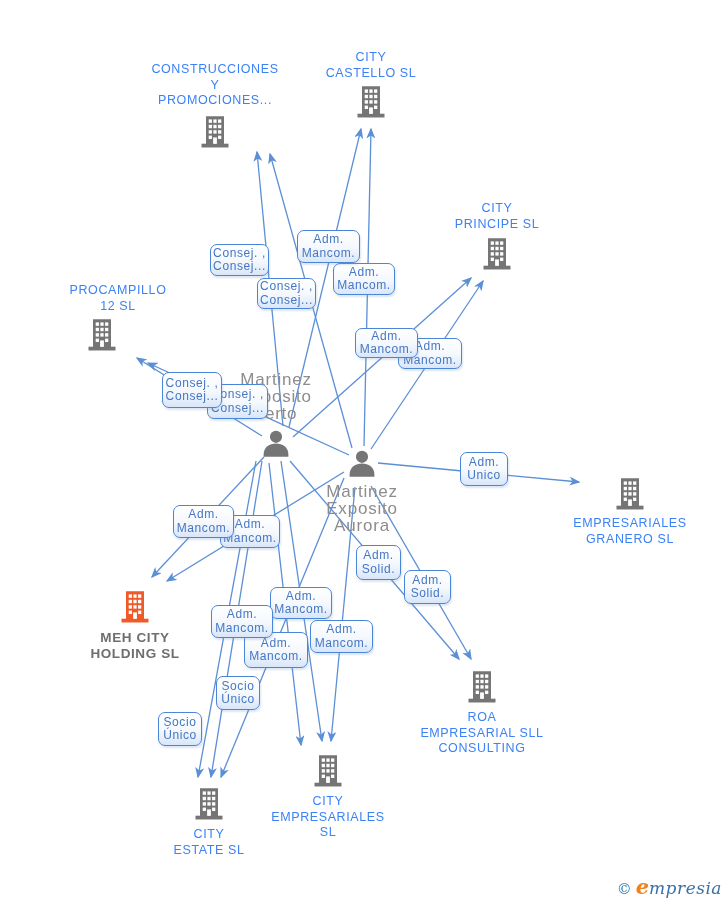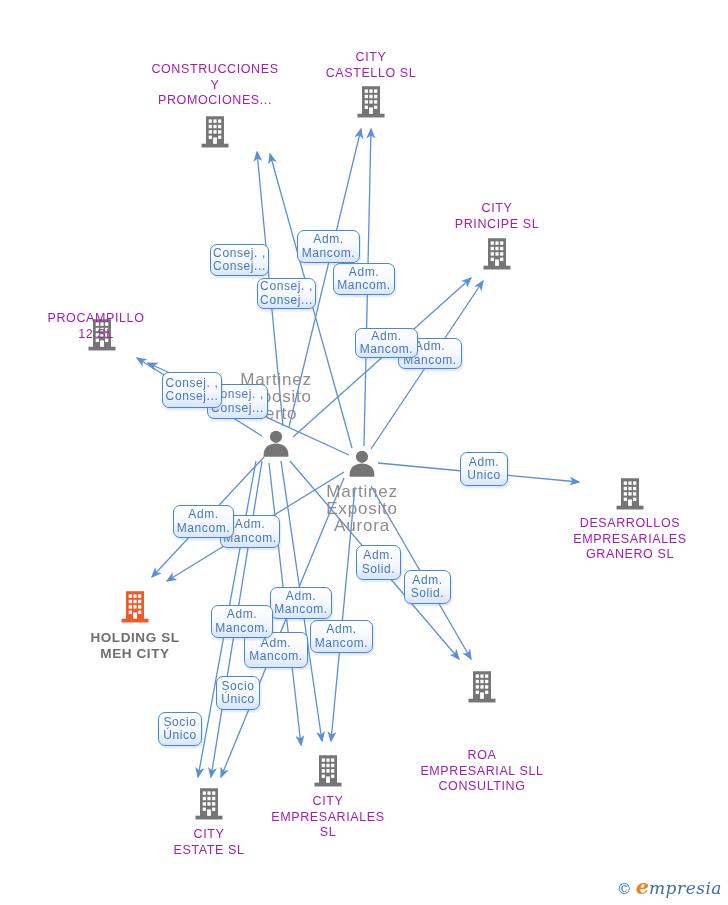--- a/index.html
+++ b/index.html
@@ -3,21 +3,21 @@
 <meta charset="utf-8">
 <style>
   html,body{margin:0;padding:0;background:#ffffff;}
   #stage{
     position:relative;width:728px;height:905px;background:#ffffff;overflow:hidden;
     font-family:"Liberation Sans","DejaVu Sans",sans-serif;
   }
   #edge-layer{position:absolute;left:0;top:0;width:728px;height:905px;}
   .company-label{
     position:absolute;width:190px;text-align:center;
-    font-size:12.5px;line-height:15.5px;letter-spacing:0.6px;color:#a21caf;
+    font-size:12.5px;line-height:15.5px;letter-spacing:0.6px;color:#3b82f6;
   }
   .company-label.highlight{font-weight:bold;color:#6e6e6e;font-size:13.5px;line-height:16px;}
   .person-label{
     position:absolute;width:150px;text-align:center;
     font-size:17px;line-height:17px;letter-spacing:0.8px;color:#8d8d8d;
   }
   .node-icon{position:absolute;}
   .edge-label{
     position:absolute;box-sizing:border-box;
     border:1.4px solid #4a86d8;border-radius:7px;
@@ -152,21 +152,21 @@
             <rect x="18.2" y="12" width="3.6" height="3.8"></rect>
             <rect x="23.4" y="12" width="3.6" height="3.8"></rect>
             <rect x="13" y="18" width="3.6" height="3.8"></rect>
             <rect x="18.2" y="18" width="3.6" height="3.8"></rect>
             <rect x="23.4" y="18" width="3.6" height="3.8"></rect>
             <rect x="13" y="24" width="3.6" height="3.8"></rect>
             <rect x="23.4" y="24" width="3.6" height="3.8"></rect>
             <rect x="17.9" y="26" width="4.2" height="7.2"></rect>
           </g>
         </svg></div>
-      <div class="company-label" style="left: 1px; top: 283px; margin-top: 28px;">
+      <div class="company-label" style="left: 23px; top: 283px;">
         <div>PROCAMPILLO</div>
         <div>12 SL</div>
       </div>
       <div class="node-icon" style="left: 612px; top: 476px;"><svg width="36" height="36" viewBox="0 0 40 40">
           <g fill="#757575">
             <rect x="5" y="33" width="30" height="4.2"></rect>
             <rect x="10" y="2.5" width="20" height="31.5"></rect>
           </g>
           <g fill="#ffffff">
             <rect x="13" y="6" width="3.6" height="3.8"></rect>
@@ -177,21 +177,20 @@
             <rect x="23.4" y="12" width="3.6" height="3.8"></rect>
             <rect x="13" y="18" width="3.6" height="3.8"></rect>
             <rect x="18.2" y="18" width="3.6" height="3.8"></rect>
             <rect x="23.4" y="18" width="3.6" height="3.8"></rect>
             <rect x="13" y="24" width="3.6" height="3.8"></rect>
             <rect x="23.4" y="24" width="3.6" height="3.8"></rect>
             <rect x="17.9" y="26" width="4.2" height="7.2"></rect>
           </g>
         </svg></div>
       <div class="company-label" style="left: 535px; top: 516px;">
-        <div>DESARROLLOS</div>
         <div>EMPRESARIALES</div>
         <div>GRANERO SL</div>
       </div>
       <div class="node-icon" style="left: 117px; top: 589px;"><svg width="36" height="36" viewBox="0 0 40 40">
           <g fill="#f05a28">
             <rect x="5" y="33" width="30" height="4.2"></rect>
             <rect x="10" y="2.5" width="20" height="31.5"></rect>
           </g>
           <g fill="#ffffff">
             <rect x="13" y="6" width="3.6" height="3.8"></rect>
@@ -202,22 +201,22 @@
             <rect x="23.4" y="12" width="3.6" height="3.8"></rect>
             <rect x="13" y="18" width="3.6" height="3.8"></rect>
             <rect x="18.2" y="18" width="3.6" height="3.8"></rect>
             <rect x="23.4" y="18" width="3.6" height="3.8"></rect>
             <rect x="13" y="24" width="3.6" height="3.8"></rect>
             <rect x="23.4" y="24" width="3.6" height="3.8"></rect>
             <rect x="17.9" y="26" width="4.2" height="7.2"></rect>
           </g>
         </svg></div>
       <div class="company-label highlight" style="left: 40px; top: 630px;">
+        <div>MEH CITY</div>
         <div>HOLDING SL</div>
-        <div>MEH CITY</div>
       </div>
       <div class="node-icon" style="left: 464px; top: 669px;"><svg width="36" height="36" viewBox="0 0 40 40">
           <g fill="#757575">
             <rect x="5" y="33" width="30" height="4.2"></rect>
             <rect x="10" y="2.5" width="20" height="31.5"></rect>
           </g>
           <g fill="#ffffff">
             <rect x="13" y="6" width="3.6" height="3.8"></rect>
             <rect x="18.2" y="6" width="3.6" height="3.8"></rect>
             <rect x="23.4" y="6" width="3.6" height="3.8"></rect>
@@ -225,21 +224,21 @@
             <rect x="18.2" y="12" width="3.6" height="3.8"></rect>
             <rect x="23.4" y="12" width="3.6" height="3.8"></rect>
             <rect x="13" y="18" width="3.6" height="3.8"></rect>
             <rect x="18.2" y="18" width="3.6" height="3.8"></rect>
             <rect x="23.4" y="18" width="3.6" height="3.8"></rect>
             <rect x="13" y="24" width="3.6" height="3.8"></rect>
             <rect x="23.4" y="24" width="3.6" height="3.8"></rect>
             <rect x="17.9" y="26" width="4.2" height="7.2"></rect>
           </g>
         </svg></div>
-      <div class="company-label" style="left: 387px; top: 710px; margin-top: 38px;">
+      <div class="company-label" style="left: 387px; top: 710px;">
         <div>ROA</div>
         <div>EMPRESARIAL SLL</div>
         <div>CONSULTING</div>
       </div>
       <div class="node-icon" style="left: 310px; top: 753px;"><svg width="36" height="36" viewBox="0 0 40 40">
           <g fill="#757575">
             <rect x="5" y="33" width="30" height="4.2"></rect>
             <rect x="10" y="2.5" width="20" height="31.5"></rect>
           </g>
           <g fill="#ffffff">

